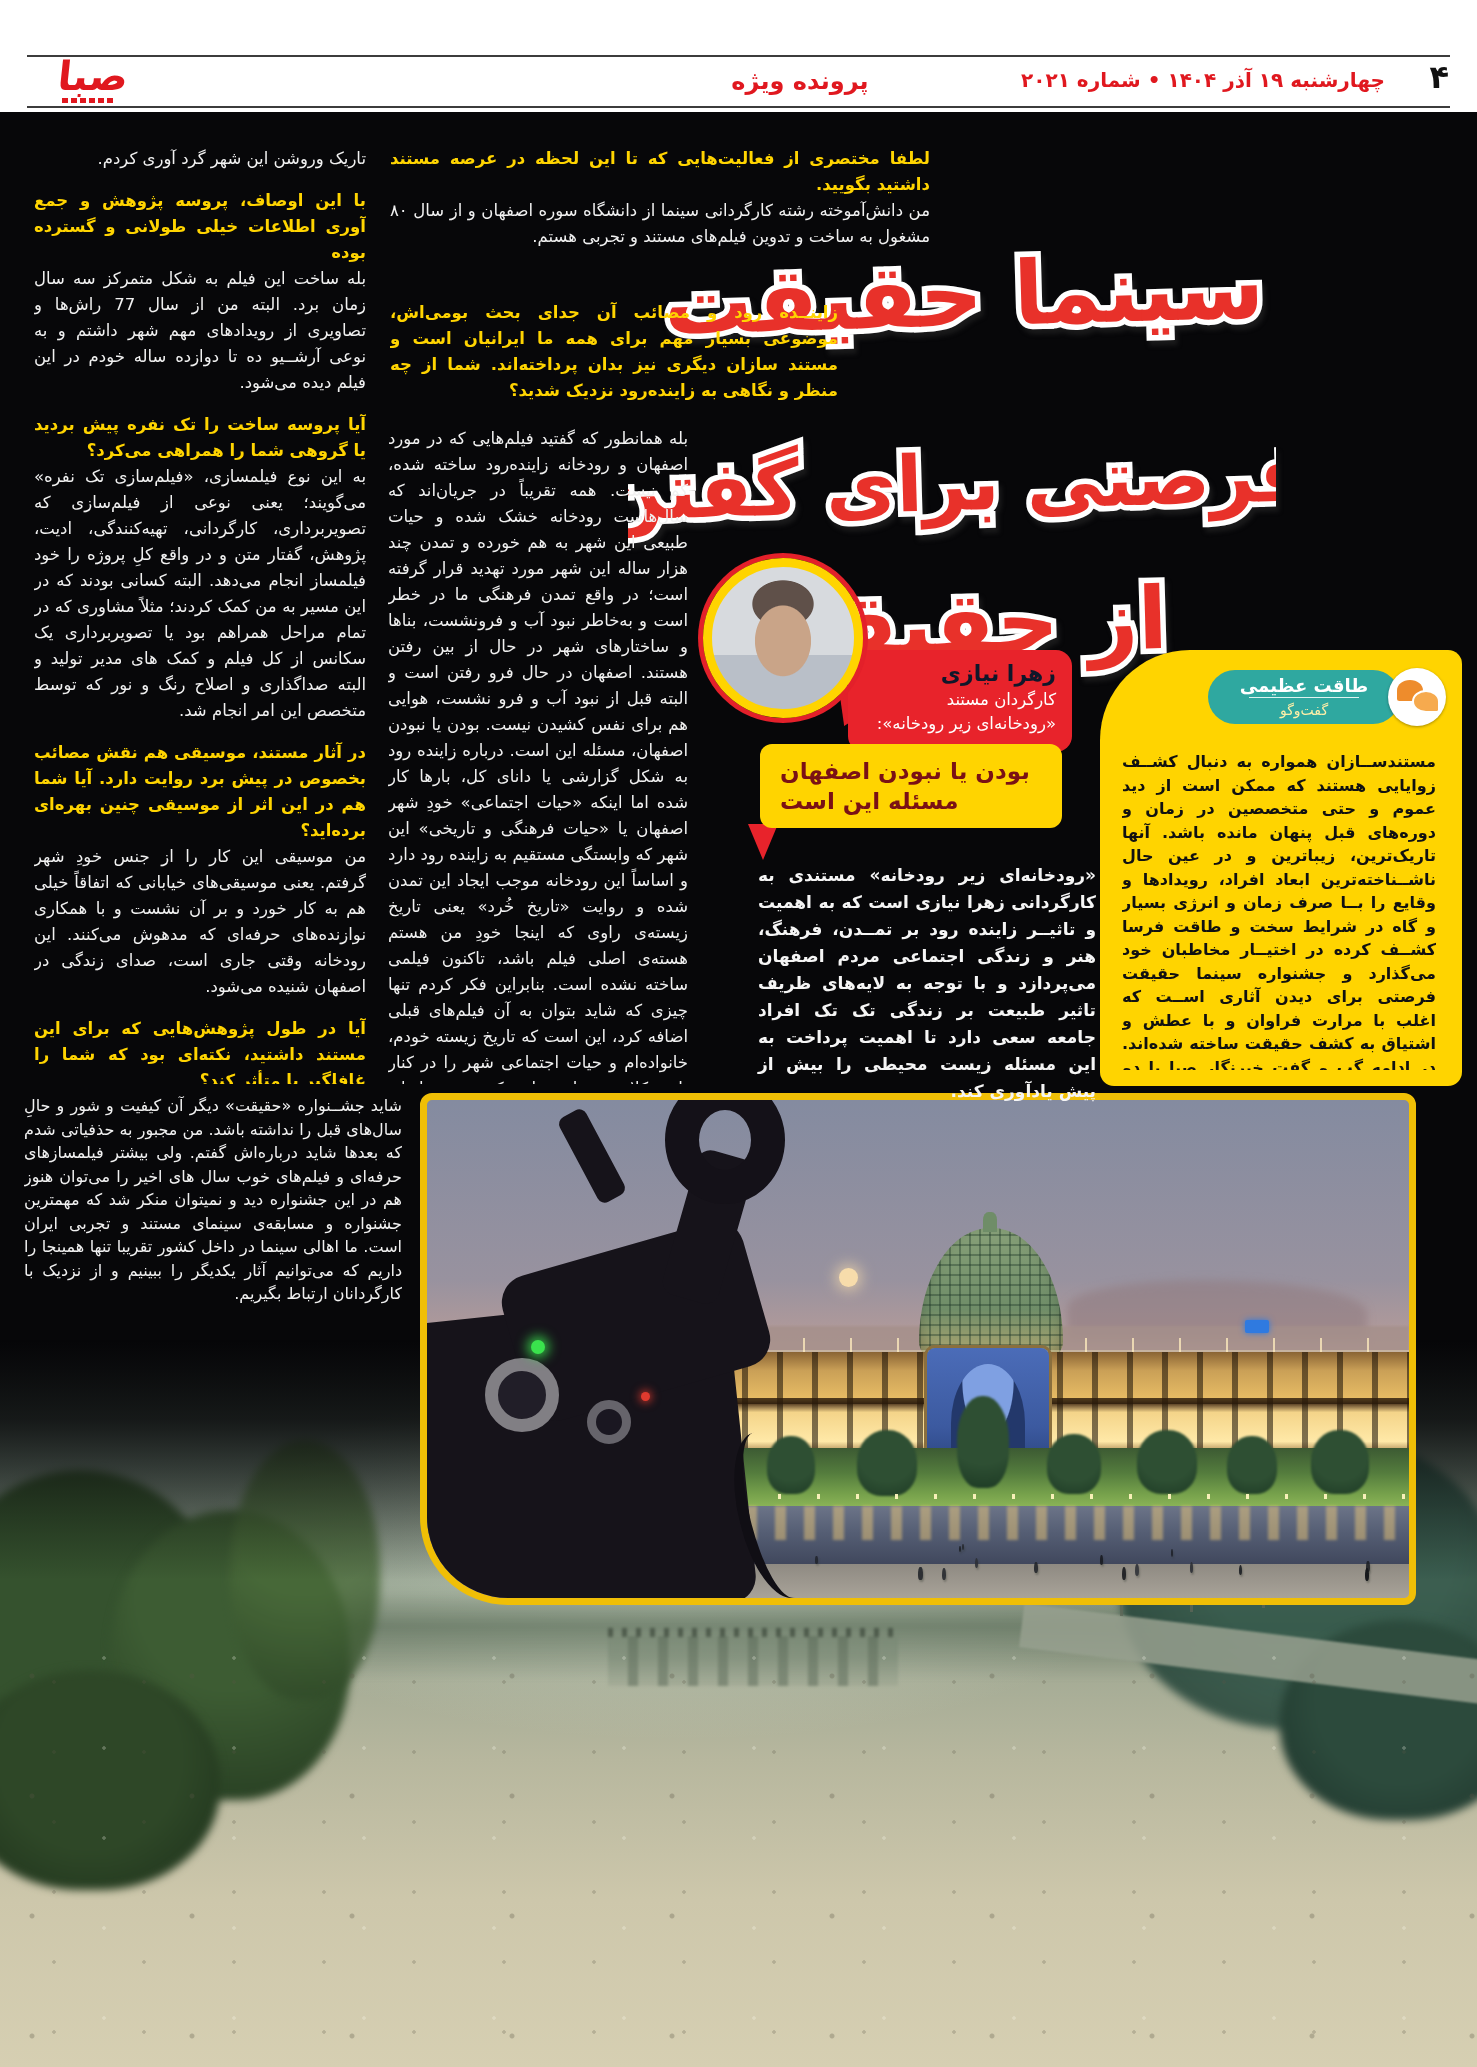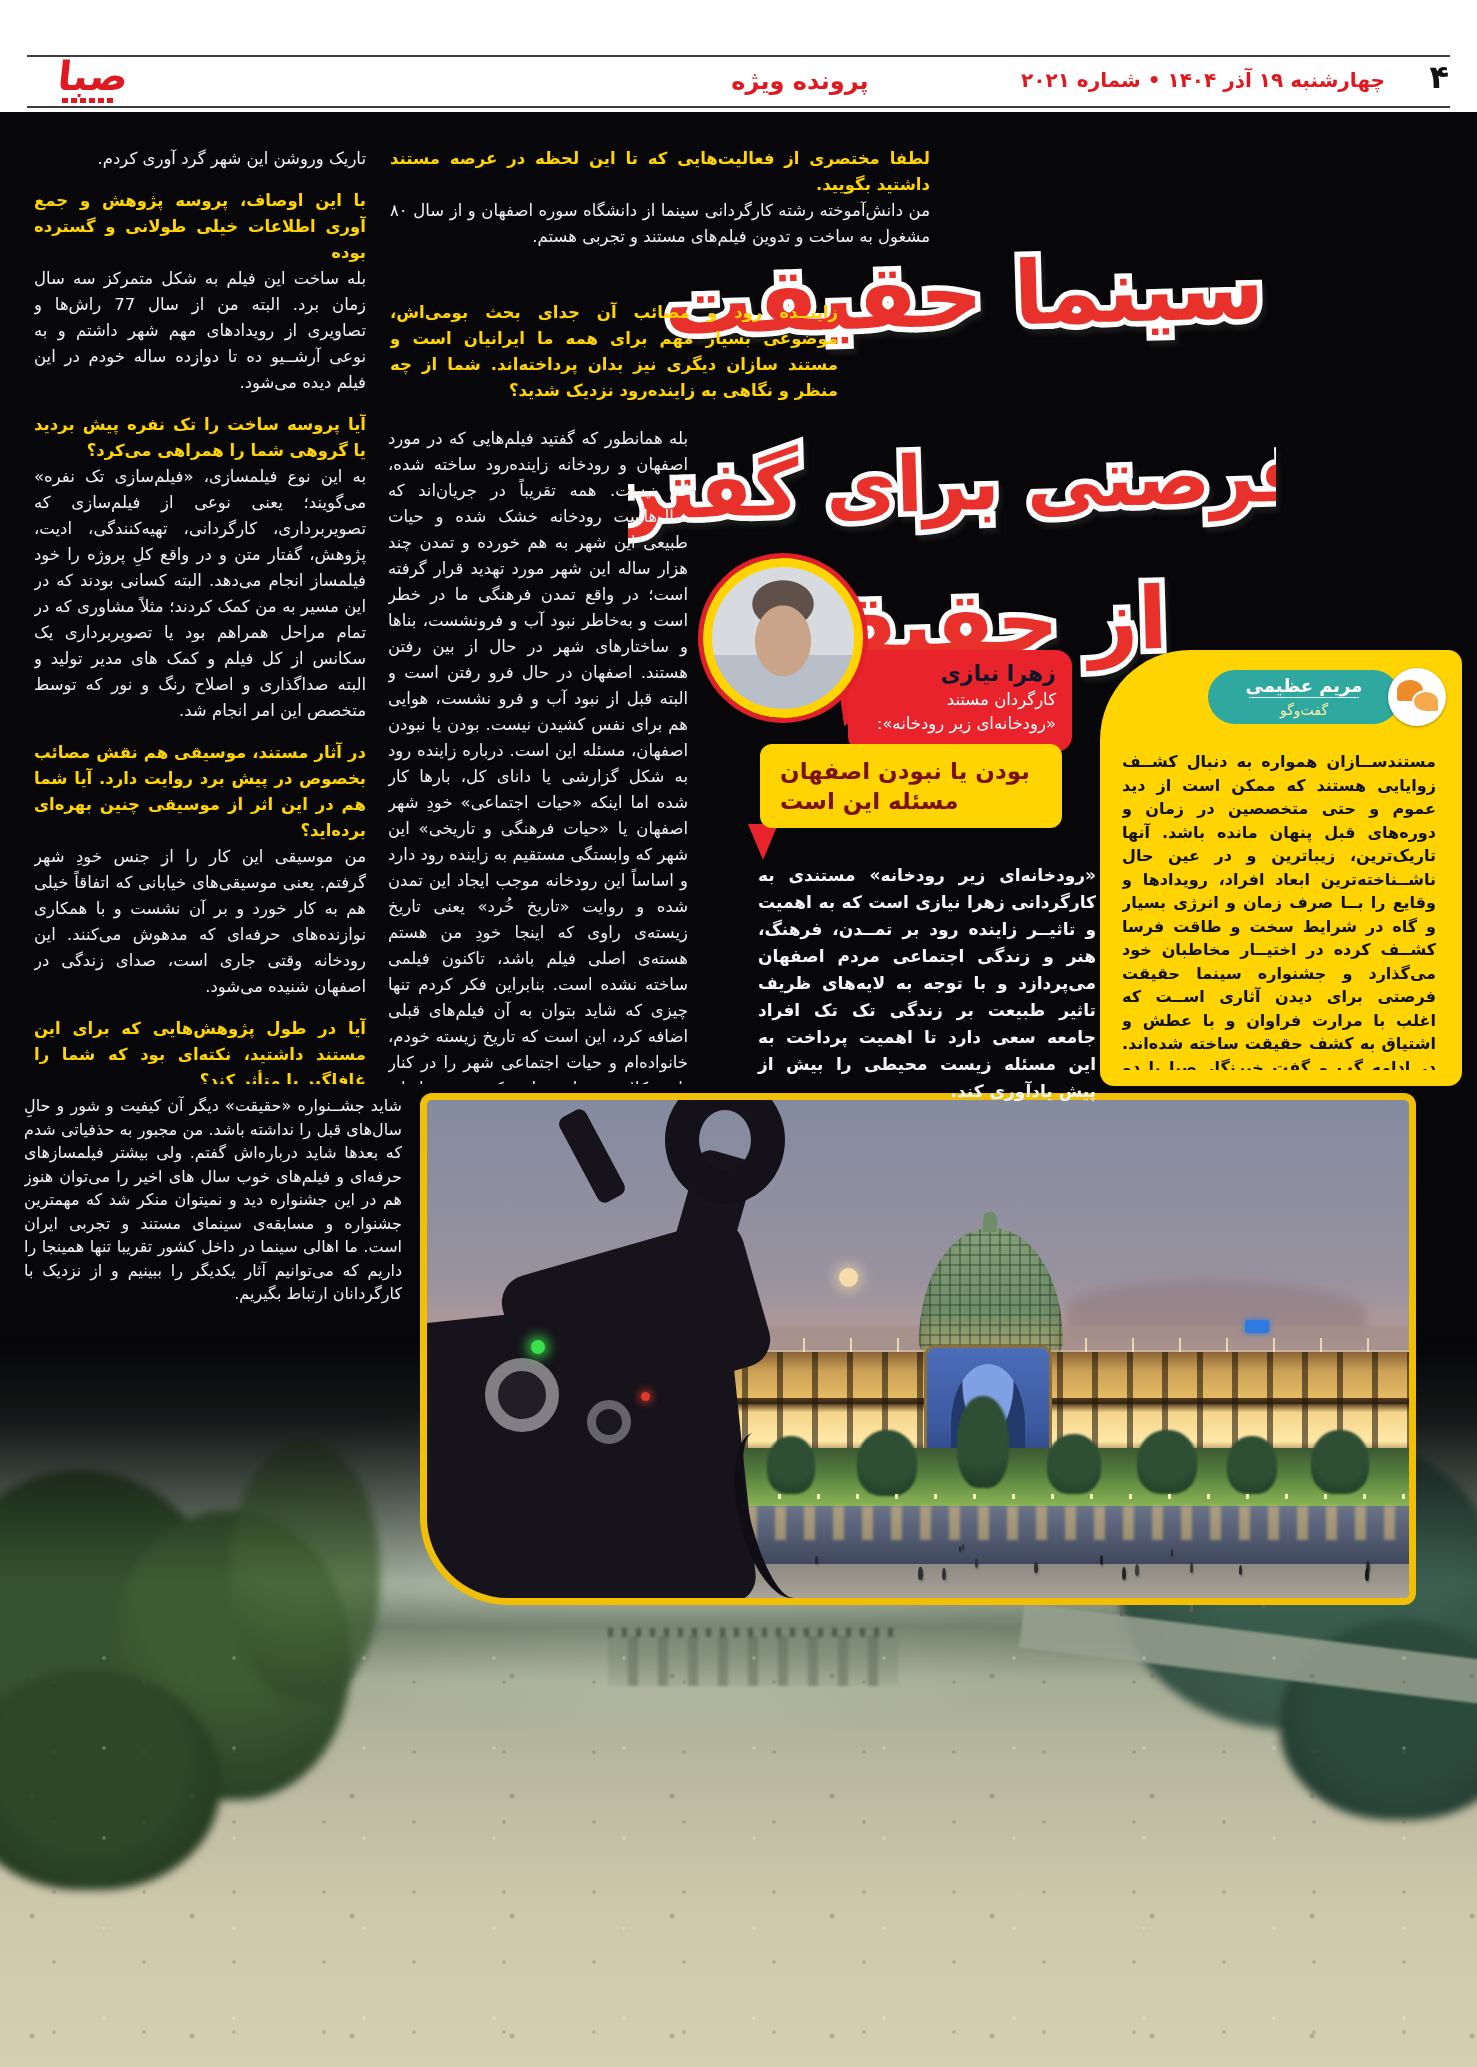--- a/index.html
+++ b/index.html
@@ -321,20 +321,20 @@
   </div>
   <div id="quote-box">
     <div class="quote">بودن یا نبودن اصفهان
 مسئله این است</div>
   </div>
   <div id="quote-tail"></div>
   <div id="film-desc">«رودخانه‌ای زیر رودخانه» مستندی به کارگردانی زهرا نیازی است که به اهمیت و تاثیــر زاینده رود بر تمــدن، فرهنگ، هنر و زندگی اجتماعی مردم اصفهان می‌پردازد و با توجه به لایه‌های ظریف تاثیر طبیعت بر زندگی تک تک افراد جامعه سعی دارد تا اهمیت پرداخت به این مسئله زیست محیطی را بیش از پیش یادآوری کند.</div>
 
   <div id="intro-box">
     <div id="intro-pill">
-      <span class="author">مریم عظیمی</span>
+      <span class="author">طاقت عظیمی</span>
       <span class="tag">گفت‌وگو</span>
     </div>
     <div id="intro-chat-icon"></div>
     <div id="intro-text">مستندســازان همواره به دنبال کشــف زوایایی هستند که ممکن است از دید عموم و حتی متخصصین در زمان و دوره‌های قبل پنهان مانده باشد. آنها تاریک‌ترین، زیباترین و در عین حال ناشــناخته‌ترین ابعاد افراد، رویدادها و وقایع را بــا صرف زمان و انرژی بسیار و گاه در شرایط سخت و طاقت فرسا کشــف کرده در اختیــار مخاطبان خود می‌گذارد و جشنواره سینما حقیقت فرصتی برای دیدن آثاری اســت که اغلب با مرارت فراوان و با عطش و اشتیاق به کشف حقیقت ساخته شده‌اند. در ادامه گپ و گفت خبرنگار صبا با دو کارگردان شــرکت کننده در این جشنواره را می‌خوانید.</div>
   </div>
 
 </div>
 
 </body></html>

